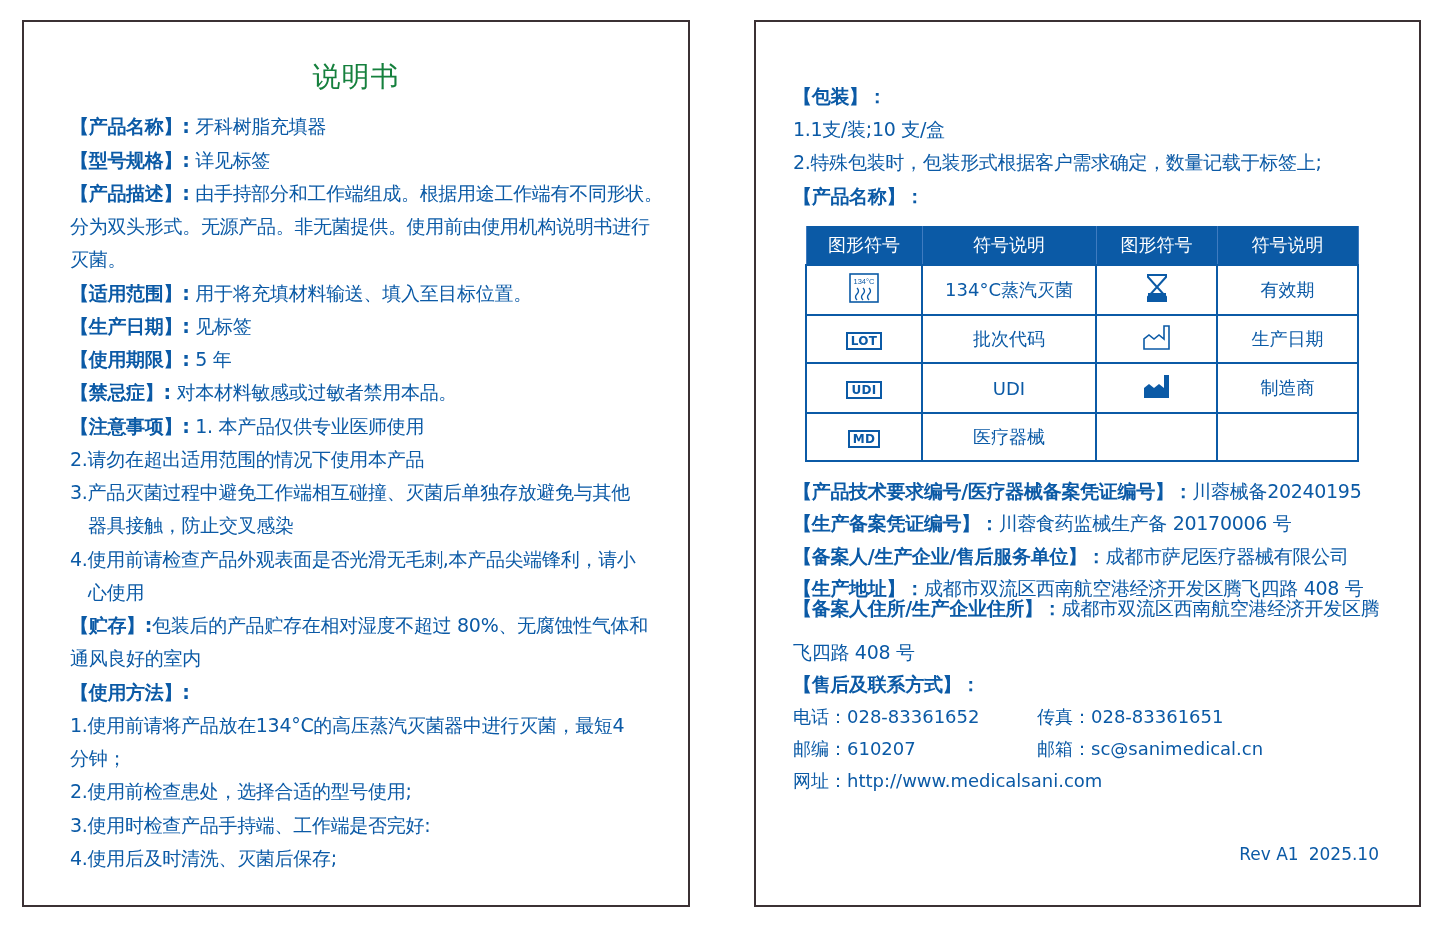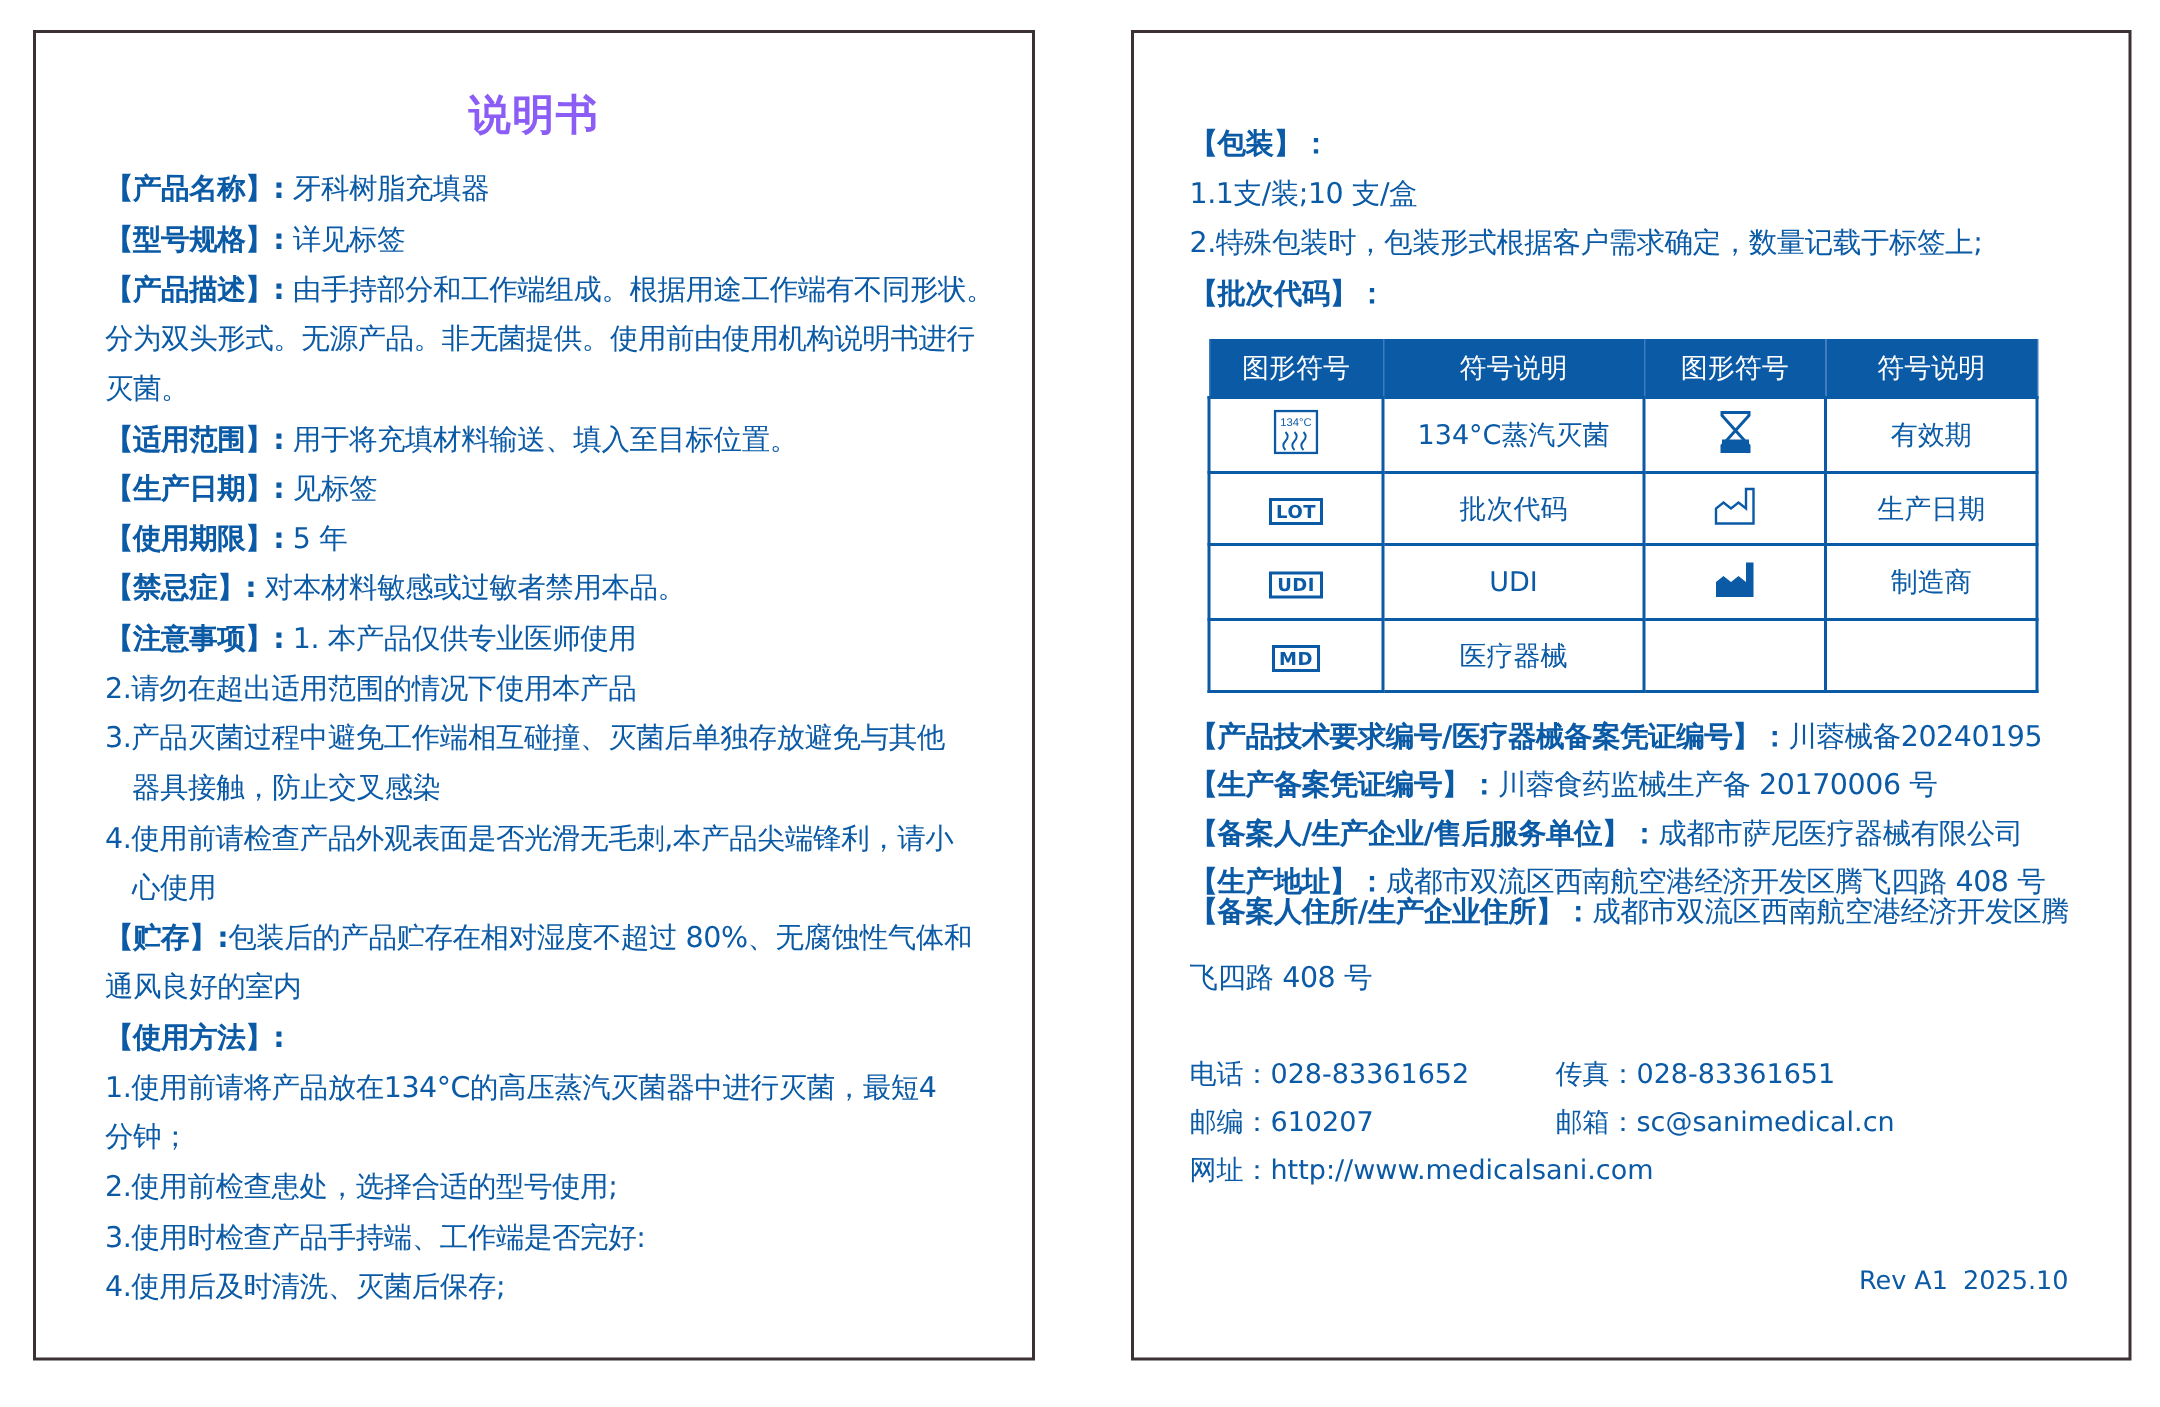--- a/index.html
+++ b/index.html
@@ -10,21 +10,21 @@
   }
   .panel {
     position: absolute; top: 20px; height: 887px;
     border: 2px solid #3b3134; box-sizing: border-box; background: #fff;
   }
   #left { left: 22px; width: 668px; }
   #right { left: 754px; width: 667px; }
 
   .title {
     position: absolute; left: 0; right: 0; top: 36px; text-align: center;
-    font-size: 28px; font-weight: bold; letter-spacing: 1px; color: #8b5cf6;
+    font-size: 28px; font-weight: normal; letter-spacing: 1px; color: #15803d;
   }
   .line {
     position: absolute; font-size: 19px; line-height: 33px; white-space: nowrap;
     letter-spacing: -0.3px;
   }
   .b { font-weight: bold; }
   .indent { padding-left: 18px; }
 
   
   .lp { left: 46px; }
@@ -83,21 +83,21 @@
   <div class="line lp" style="top:720px"><span>分钟；</span></div>
   <div class="line lp" style="top:753px"><span>2.使用前检查患处，选择合适的型号使用;</span></div>
   <div class="line lp" style="top:787px"><span>3.使用时检查产品手持端、工作端是否完好:</span></div>
   <div class="line lp" style="top:820px"><span>4.使用后及时清洗、灭菌后保存;</span></div>
 </div>
 
 <div class="panel" id="right">
   <div class="line rp b" style="top:58px">【包装】：</div>
   <div class="line rp" style="top:91px">1.1支/装;10 支/盒</div>
   <div class="line rp" style="top:124px">2.特殊包装时，包装形式根据客户需求确定，数量记载于标签上;</div>
-  <div class="line rp b" style="top:158px">【批次代码】：</div>
+  <div class="line rp b" style="top:158px">【产品名称】：</div>
 
   <table class="sym">
     <colgroup>
         <col style="width:116px">
         <col style="width:174px">
         <col style="width:121px">
         <col style="width:141px">
       </colgroup>
     <thead>
       <tr>
@@ -153,20 +153,21 @@
       </tr>
     </tbody>
   </table>
 
   <div class="line rp" style="top:453px"><span class="b">【产品技术要求编号/医疗器械备案凭证编号】：</span><span>川蓉械备20240195</span></div>
   <div class="line rp" style="top:485px"><span class="b">【生产备案凭证编号】：</span><span>川蓉食药监械生产备 20170006 号</span></div>
   <div class="line rp" style="top:518px"><span class="b">【备案人/生产企业/售后服务单位】：</span><span>成都市萨尼医疗器械有限公司</span></div>
   <div class="line rp" style="top:550px"><span class="b">【生产地址】：</span><span>成都市双流区西南航空港经济开发区腾飞四路 408 号</span></div>
   <div class="line rp" style="top:570px"><span class="b">【备案人住所/生产企业住所】：</span><span>成都市双流区西南航空港经济开发区腾</span></div>
   <div class="line rp" style="top:614px"><span>飞四路 408 号</span></div>
+  <div class="line rp" style="top:646px"><span class="b">【售后及联系方式】：</span></div>
 
   <div class="contact" style="left:37px; top:679px"><span>电话：</span><span>028-83361652</span></div>
   <div class="contact" style="left:281px; top:679px"><span>传真：</span><span>028-83361651</span></div>
   <div class="contact" style="left:37px; top:711px"><span>邮编：</span><span>610207</span></div>
   <div class="contact" style="left:281px; top:711px"><span>邮箱：</span><span>sc@sanimedical.cn</span></div>
   <div class="contact" style="left:37px; top:743px"><span>网址：</span><span>http://www.medicalsani.com</span></div>
 
   <div class="rev"><span>Rev A1</span><span class="gap"></span><span>2025.10</span></div>
 </div>
 

